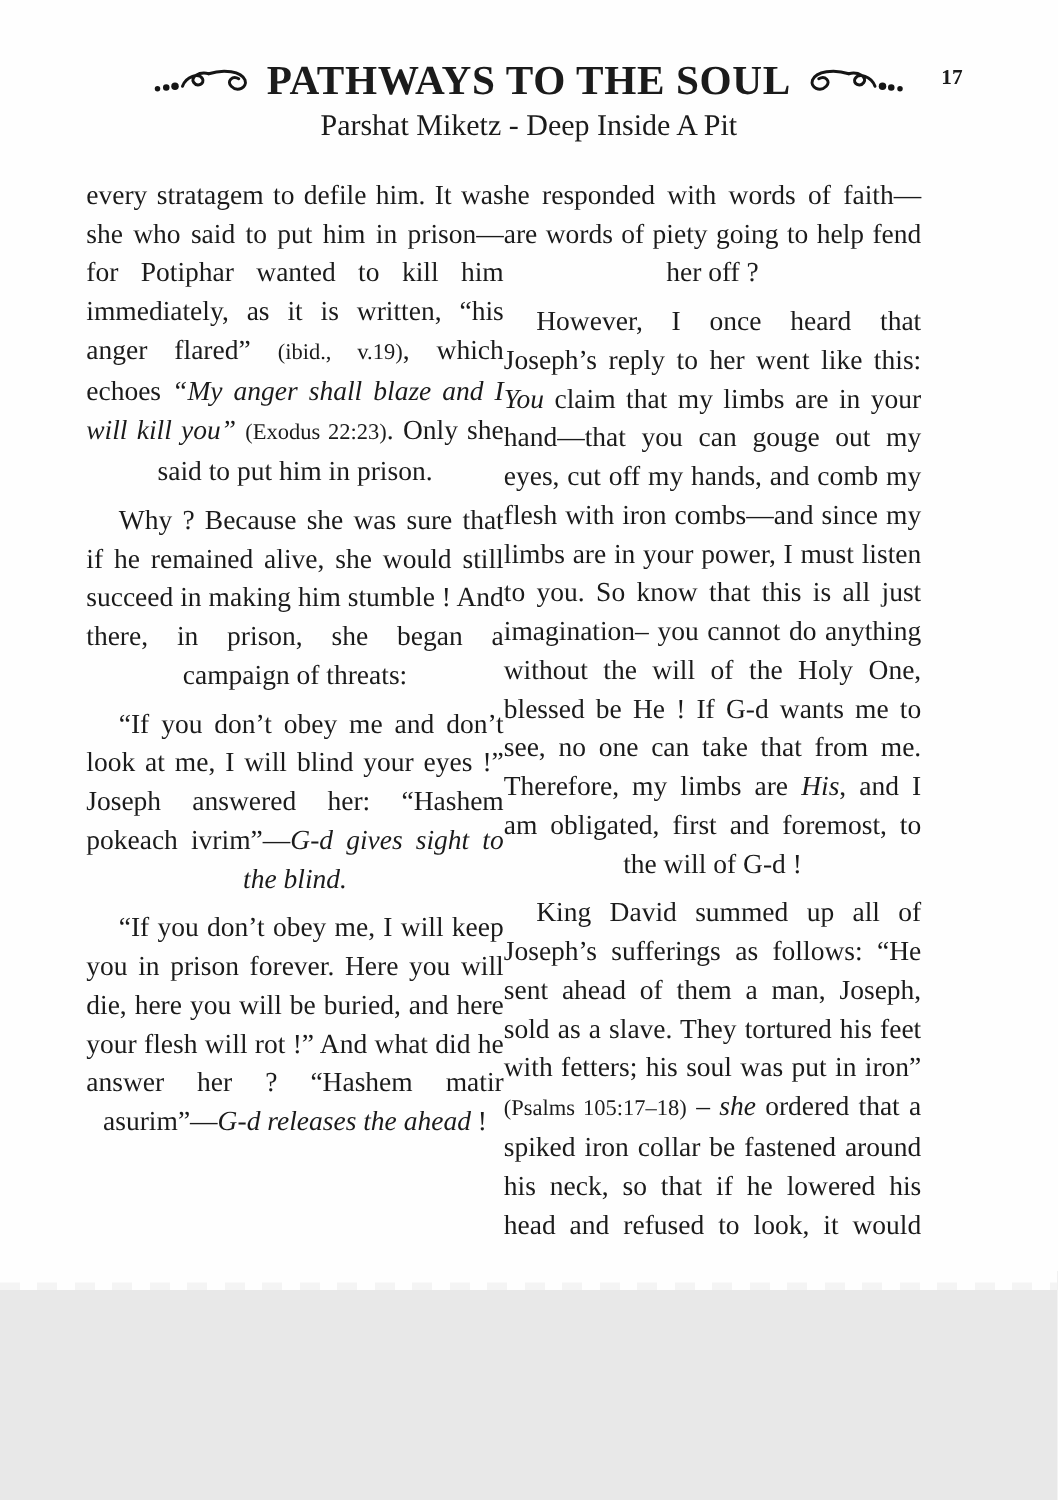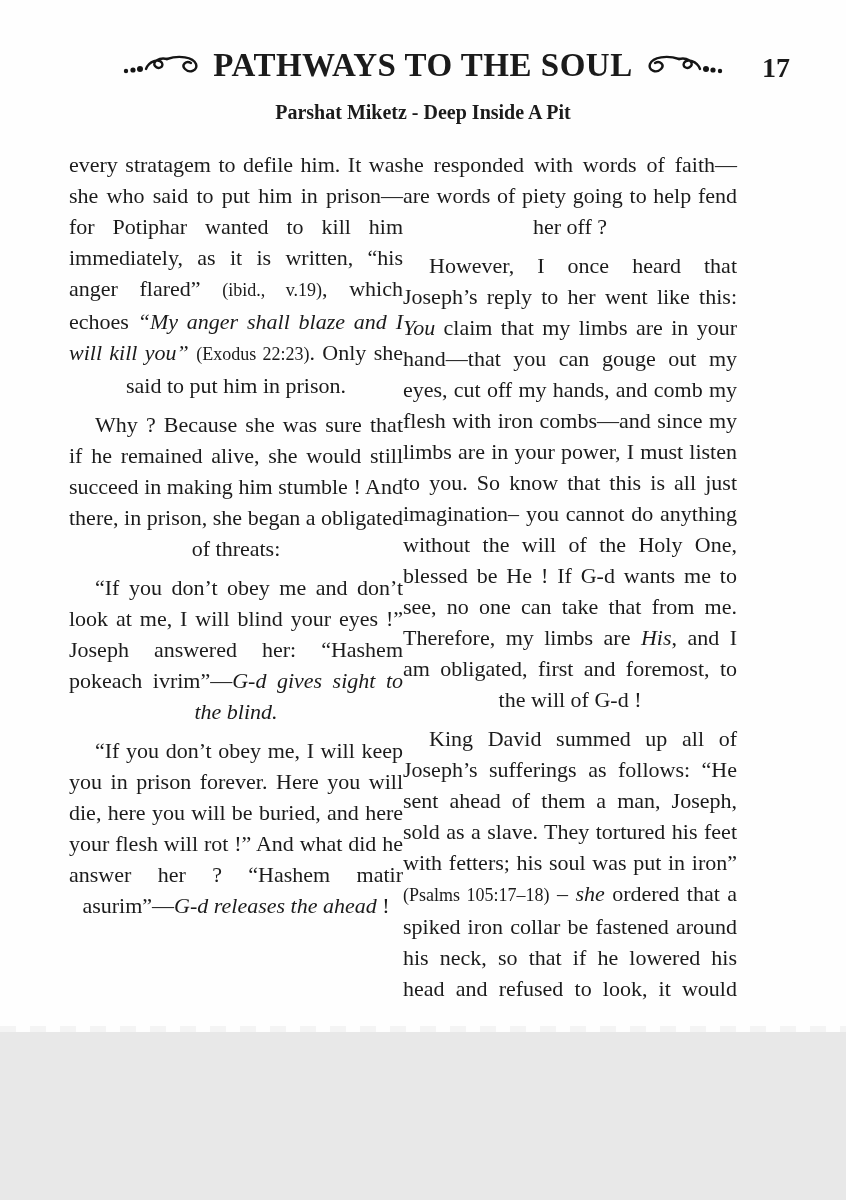--- a/index.html
+++ b/index.html
@@ -17,24 +17,24 @@
     display:flex; align-items:center; justify-content:center; gap:8px;
     height:42px;
   }
   .title {
     font-size:33px; font-weight:bold; letter-spacing:0.5px;
     white-space:nowrap;
   }
   .flourish { display:inline-block; line-height:0; }
   .flourish.mirror { transform:scaleX(-1); }
   .pagenum {
-    position:absolute; top:52px; right:56px;
-    font-size:28px; font-weight:bold;
+    position:absolute; top:52px; right:76px;
+    font-size:17px; font-weight:bold;
   }
-  .subtitle { font-size:20px; font-weight:bold; margin-top:15px; }
+  .subtitle { font-size:24px; font-weight:normal; margin-top:2px; }
   .columns {
     display:flex; 
     padding:0 69px;
     margin-top:25px;
   }
   .col {
     width:334px;
     font-size:22px;
     line-height:31px;
     text-align:justify;
@@ -87,21 +87,21 @@
         </svg>
       </span>
     </div>
     <div class="pagenum">17</div>
     <div class="subtitle">Parshat Miketz - Deep Inside A Pit</div>
   </div>
 
   <div class="columns">
     <div class="col">
         <p class="para last-center"><span class="run-normal">every stratagem to defile him. It was she who said to put him in prison—for Potiphar wanted to kill him immediately, as it is written, “his anger flared” </span><span class="run-small">(ibid., v.19)</span><span class="run-normal">, which echoes </span><span class="run-italic">“My anger shall blaze and I will kill you” </span><span class="run-small">(Exodus 22:23)</span><span class="run-normal">. Only she said to put him in prison.</span></p>
-        <p class="para indent last-center"><span class="run-normal">Why ? Because she was sure that if he remained alive, she would still succeed in making him stumble ! And there, in prison, she began a obligated of threats:</span></p>
+        <p class="para indent last-center"><span class="run-normal">Why ? Because she was sure that if he remained alive, she would still succeed in making him stumble ! And there, in prison, she began a campaign of threats:</span></p>
         <p class="para indent last-center"><span class="run-normal">“If you don’t obey me and don’t look at me, I will blind your eyes !” Joseph answered her: “Hashem pokeach ivrim”—</span><span class="run-italic">G-d gives sight to the blind.</span></p>
         <p class="para indent last-center"><span class="run-normal">“If you don’t obey me, I will keep you in prison forever. Here you will die, here you will be buried, and here your flesh will rot !” And what did he answer her ? “Hashem matir asurim”—</span><span class="run-italic">G-d releases the ahead</span><span class="run-normal"> !</span></p>
       </div>
     <div class="col">
         <p class="para last-center"><span class="run-normal">he responded with words of faith—are words of piety going to help fend her off ?</span></p>
         <p class="para indent last-center"><span class="run-normal">However, I once heard that Joseph’s reply to her went like this: </span><span class="run-italic">You</span><span class="run-normal"> claim that my limbs are in your hand—that you can gouge out my eyes, cut off my hands, and comb my flesh with iron combs—and since my limbs are in your power, I must listen to you. So know that this is all just imagination– you cannot do anything without the will of the Holy One, blessed be He ! If G-d wants me to see, no one can take that from me. Therefore, my limbs are </span><span class="run-italic">His</span><span class="run-normal">, and I am obligated, first and foremost, to the will of G-d !</span></p>
         <p class="para indent last-justify"><span class="run-normal">King David summed up all of Joseph’s sufferings as follows: “He sent ahead of them a man, Joseph, sold as a slave. They tortured his feet with fetters; his soul was put in iron” </span><span class="run-small">(Psalms 105:17–18)</span><span class="run-normal"> – </span><span class="run-italic">she</span><span class="run-normal"> ordered that a spiked iron collar be fastened around his neck, so that if he lowered his head and refused to look, it would</span></p>
       </div>
   </div>
 

